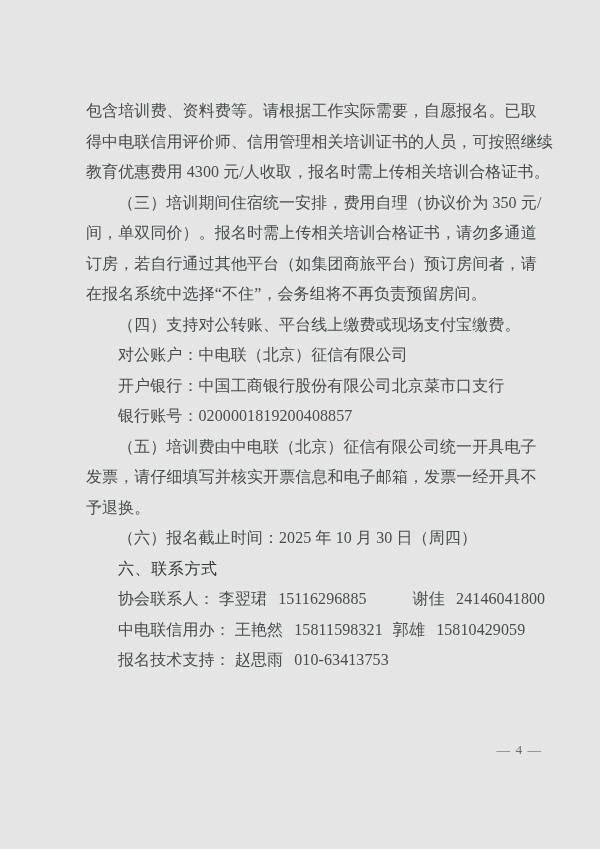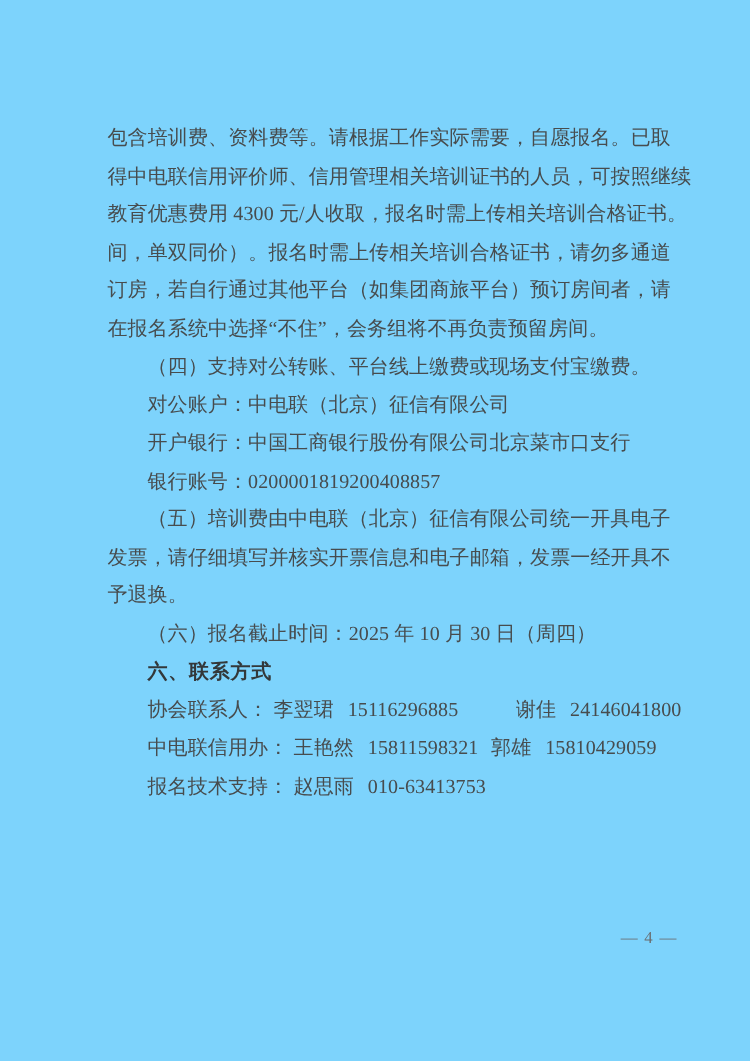--- a/index.html
+++ b/index.html
@@ -4,21 +4,21 @@
 <style>
   html, body {
     margin: 0;
     padding: 0;
     background: #ffffff;
   }
   .page {
     position: relative;
     width: 600px;
     height: 849px;
-    background: #7dd3fc;
+    background: #e5e5e5;
     overflow: hidden;
     font-family: "Liberation Serif", "DejaVu Serif", serif;
   }
   .text-block {
     position: absolute;
     left: 86px;
     top: 96px;
     width: 452px;
     font-size: 16px;
     color: #474c4e;
@@ -26,21 +26,21 @@
   .line {
     height: 30.5px;
     line-height: 30.5px;
     white-space: nowrap;
     letter-spacing: 0.1px;
   }
   .indent {
     padding-left: 32px;
   }
   .heading {
-    font-weight: bold;
+    font-weight: normal;
     color: #33383a;
     font-family: "Liberation Sans", "DejaVu Sans", sans-serif;
     letter-spacing: 0.6px;
   }
   .ph { margin-left: 7px; }
   .gap-wide { margin-left: 42px; }
   .gap-sm { margin-left: 6px; }
   .footer {
     position: absolute;
     top: 742px;
@@ -55,20 +55,21 @@
 </head>
 <body>
 
 <div class="page">
   <div class="text-block">
 
     <div class="line">包含培训费、资料费等。请根据工作实际需要，自愿报名。已取</div>
     <div class="line">得中电联信用评价师、信用管理相关培训证书的人员，可按照继续</div>
     <div class="line">教育优惠费用 4300 元/人收取，报名时需上传相关培训合格证书。</div>
 
+    <div class="line indent">（三）培训期间住宿统一安排，费用自理（协议价为 350 元/</div>
     <div class="line">间，单双同价）。报名时需上传相关培训合格证书，请勿多通道</div>
     <div class="line">订房，若自行通过其他平台（如集团商旅平台）预订房间者，请</div>
     <div class="line">在报名系统中选择“不住”，会务组将不再负责预留房间。</div>
 
     <div class="line indent">（四）支持对公转账、平台线上缴费或现场支付宝缴费。</div>
     <div class="line indent">对公账户：中电联（北京）征信有限公司</div>
     <div class="line indent">开户银行：中国工商银行股份有限公司北京菜市口支行</div>
     <div class="line indent">银行账号：0200001819200408857</div>
 
     <div class="line indent">（五）培训费由中电联（北京）征信有限公司统一开具电子</div>

